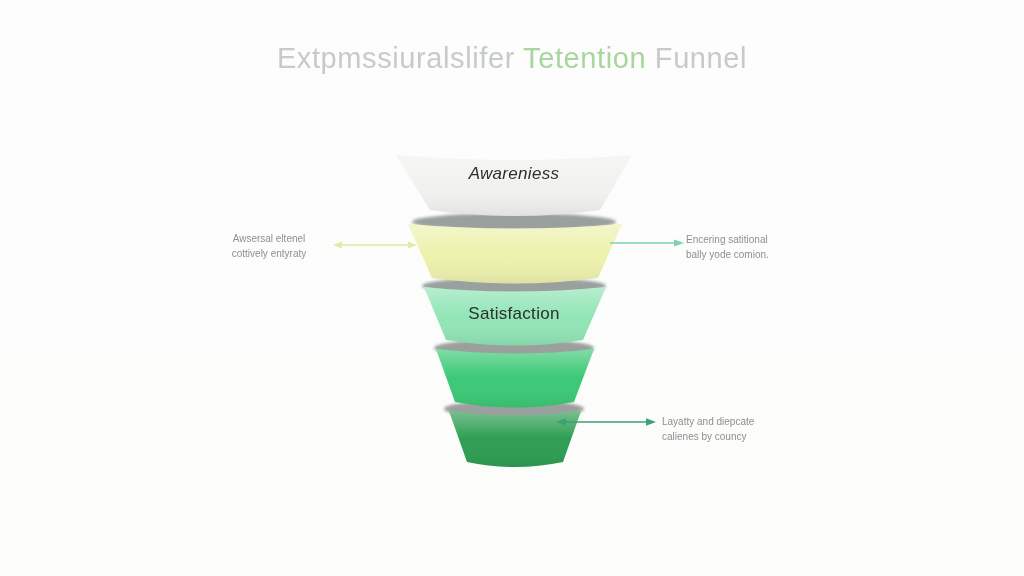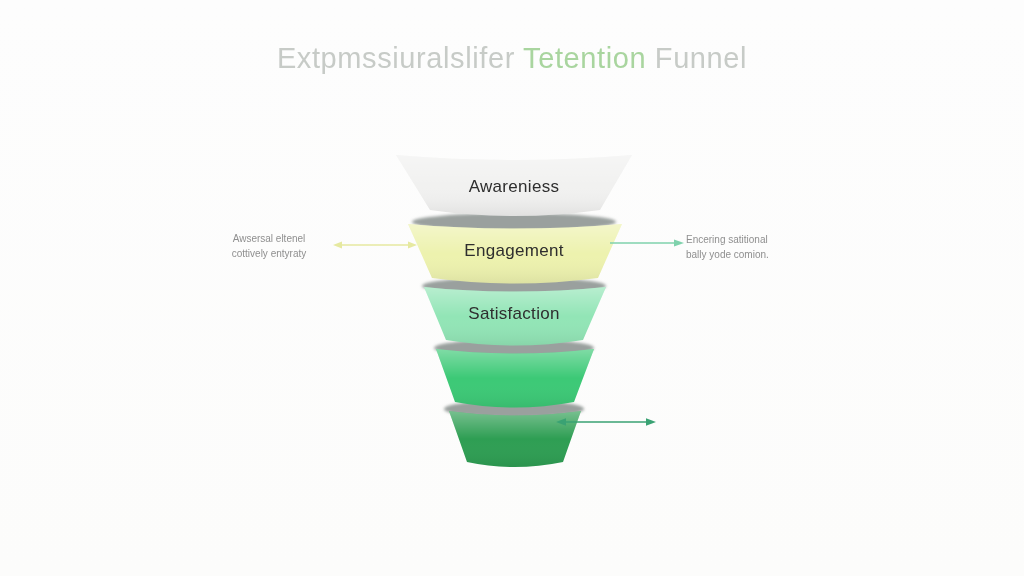--- a/index.html
+++ b/index.html
@@ -14,21 +14,21 @@
   .title .accent{color:#a9d59f;}
 
   
   .funnel-svg{position:absolute; left:385px; top:148px;}
 
   
   .stage-label{position:absolute; left:404px; width:220px; text-align:center;
                font-size:17px; line-height:20px; letter-spacing:0.3px;}
   .lbl-dark{color:#2e2e2e;}
   .lbl-light{color:#ffffff;}
-  #lbl-awareness{top:177px;}
+  #lbl-awareness{top:164px;font-style:italic;}
   #lbl-engagement{top:241px;}
   #lbl-satisfaction{top:304px;text-align:center;}
   #lbl-loyalty{top:368px;}
   #lbl-advocacy{top:430px;}
 
   
   .ann{position:absolute; font-size:10px; line-height:14.5px; color:#8f8f8f;}
   .ann-left{left:203px; top:232px; width:132px; text-align:center;}
   .ann-right-top{left:686px; top:233px; text-align:left;}
   .ann-right-bottom{left:662px; top:415px; text-align:left;}
@@ -72,21 +72,20 @@
     <path d="M39,139 Q129,148 221,139 L198,192 Q129,203 61,192 Z" fill="url(#shine)"></path>
 
     <path d="M51,201 Q129,210 209,201 L189,254 Q129,265 70,254 Z" fill="#3cc976"></path>
     <path d="M51,201 Q129,210 209,201 L189,254 Q129,265 70,254 Z" fill="url(#shine)"></path>
 
     <path d="M64,263 Q129,272 196,263 L178,314 Q129,324 82,314 Z" fill="#2e9e53"></path>
     <path d="M64,263 Q129,272 196,263 L178,314 Q129,324 82,314 Z" fill="url(#shine)"></path>
   </svg>
 
   <div id="lbl-awareness" class="stage-label lbl-dark">Awareniess</div>
-  <div id="lbl-engagement" class="stage-label lbl-dark">Engagement</div>
   <div id="lbl-satisfaction" class="stage-label lbl-dark">Satisfaction</div>
 
   <div class="ann ann-left">
     <div>Awsersal eltenel</div>
     <div>cottively entyraty</div>
   </div>
   <svg id="arrow-left" class="arrow-svg" width="84" height="12" viewBox="0 0 84 12">
     <line x1="7" y1="6" x2="77" y2="6" stroke-width="1.4" stroke="#e6e9a0"></line>
     <polygon points="0,6 9,2.4 9,9.6" fill="#e6e9a0"></polygon>
     <polygon points="84,6 75,2.4 75,9.6" fill="#e6e9a0"></polygon>
@@ -94,19 +93,23 @@
 
   <div class="ann ann-right-top">
     <div>Encering satitional</div>
     <div>bally yode comion.</div>
   </div>
   <svg id="arrow-right-top" class="arrow-svg" width="74" height="12" viewBox="0 0 74 12">
     <line x1="0" y1="6" x2="66" y2="6" stroke-width="1.4" stroke="#7fd2ac"></line>
     <polygon points="74,6 64,2.4 64,9.6" fill="#7fd2ac"></polygon>
   </svg>
 
+  <div class="ann ann-right-bottom">
+    <div>Layatty and diepcate</div>
+    <div>calienes by councy</div>
+  </div>
   <svg id="arrow-right-bottom" class="arrow-svg" width="100" height="12" viewBox="0 0 100 12">
     <line x1="8" y1="6" x2="92" y2="6" stroke-width="1.5" stroke="#3aa273"></line>
     <polygon points="0,6 10,2.2 10,9.8" fill="#3aa273"></polygon>
     <polygon points="100,6 90,2.2 90,9.8" fill="#3aa273"></polygon>
   </svg>
 
 </div>
 
 </body></html>

